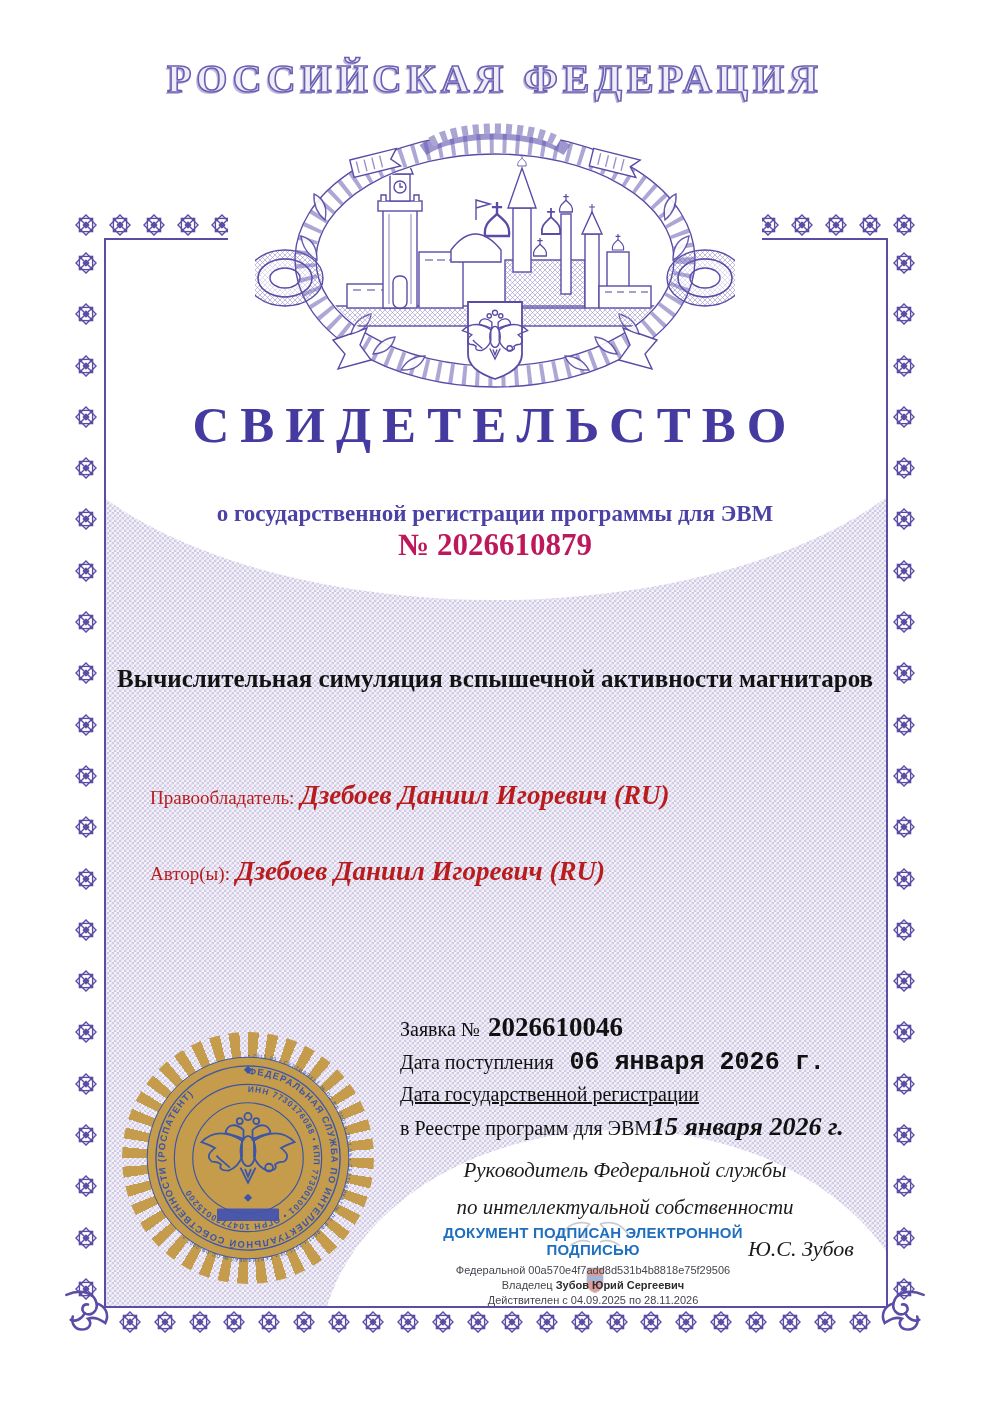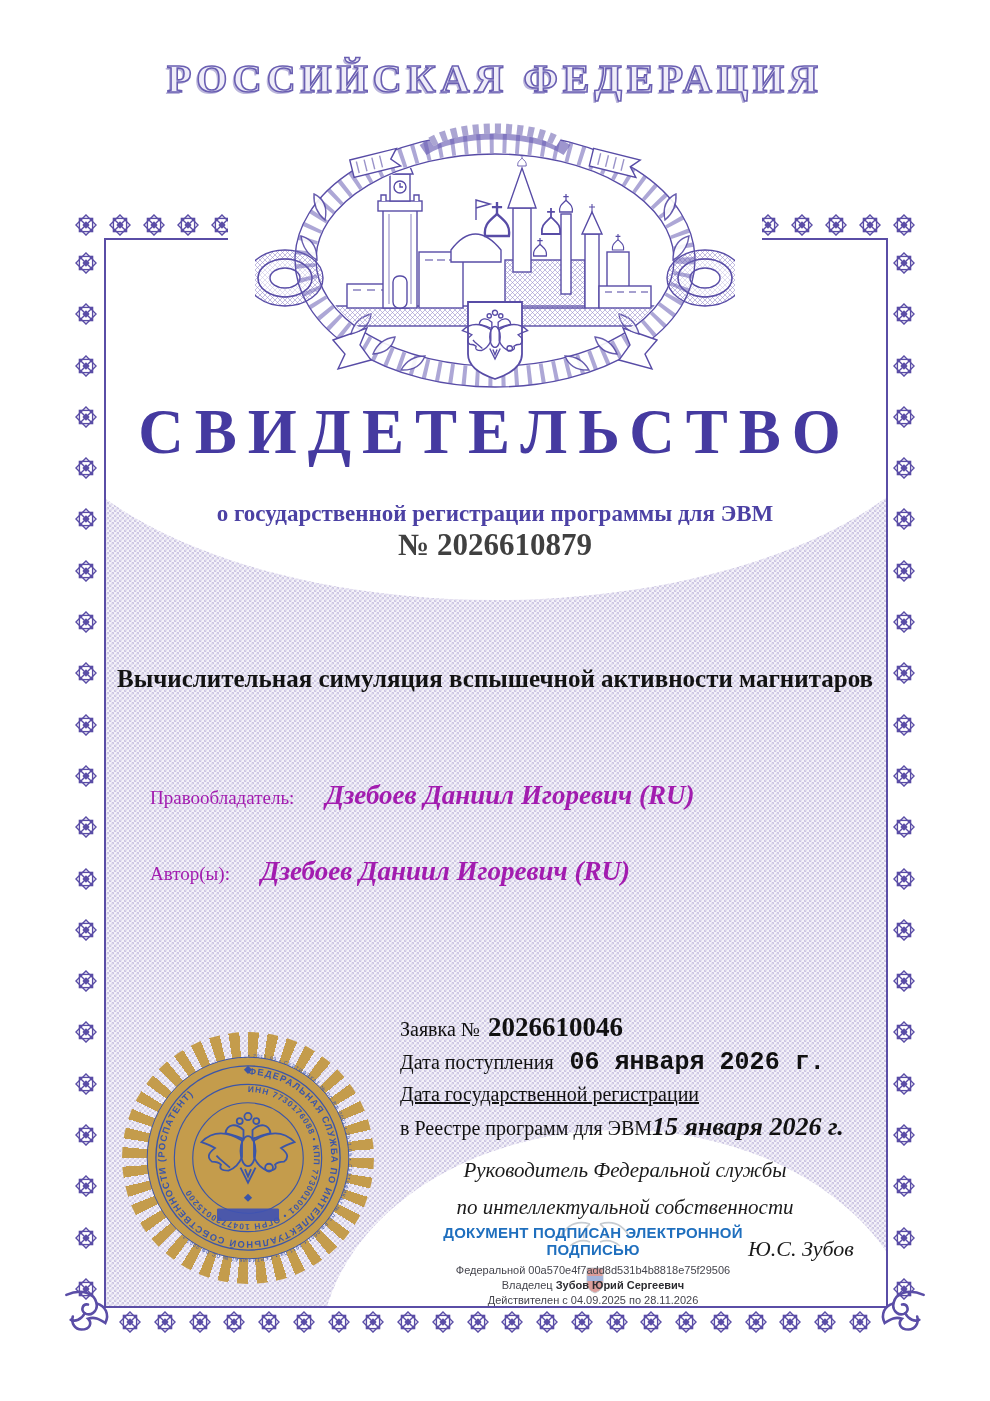--- a/index.html
+++ b/index.html
@@ -29,30 +29,30 @@
   .curl{position:absolute;width:52px;height:48px;color:#5a4da6;z-index:3;}
   .curl-left{left:62px;top:1286px;transform:scaleX(-1);}
   .curl-right{left:876px;top:1286px;}
   
   .country{position:absolute;left:0;right:0;top:55px;text-align:center;z-index:5;
     font-size:40px;font-weight:bold;letter-spacing:5px;color:#efedf8;
     -webkit-text-stroke:1.6px #6a5fb2;text-shadow:-2px 2px 0 rgba(106,95,178,.45);}
   .emblem-bg{position:absolute;left:228px;top:110px;width:534px;height:300px;background:#fff;z-index:4;}
   .emblem{position:absolute;left:255px;top:110px;width:480px;height:300px;z-index:4;}
   .cert-title{position:absolute;left:0;right:0;top:396px;text-align:center;z-index:5;
-    font-size:63px;font-weight:bold;letter-spacing:11px;color:#453aa0;}
+    font-size:51px;font-weight:bold;letter-spacing:11px;color:#453aa0;}
   .cert-subtitle{position:absolute;left:0;right:0;top:484px;text-align:center;z-index:5;
     font-size:23px;font-weight:bold;color:#4c41a4;margin-top:17px;}
   .cert-number{position:absolute;left:0;right:0;top:527px;text-align:center;z-index:5;
-    font-size:31px;font-weight:bold;color:#404040;}
+    font-size:31px;font-weight:bold;color:#be185d;}
   .program-title{position:absolute;left:115px;top:660px;width:760px;text-align:center;z-index:5;
     font-size:25px;line-height:37px;font-weight:bold;color:#131313;}
-  .kv-row{position:absolute;left:150px;z-index:5;display:flex;align-items:baseline;color:#a21caf;}
+  .kv-row{position:absolute;left:150px;z-index:5;display:flex;align-items:baseline;color:#b91c1c;}
   .kv-row .lbl{font-size:19px;}
-  .kv-row .val{font-size:27px;font-weight:bold;font-style:italic;margin-left:6px;padding-left:25px;}
+  .kv-row .val{font-size:27px;font-weight:bold;font-style:italic;margin-left:6px;}
   .row-holder{top:780px;}
   .row-author{top:856px;}
   .app-row{position:absolute;left:400px;z-index:5;display:flex;align-items:baseline;color:#111;}
   .app-row .lbl{font-size:20px;}
   .app-row .big{font-size:27px;font-weight:bold;margin-left:8px;}
   .app-row .bigdate{font-size:25px;font-weight:bold;margin-left:16px;font-family:Liberation Mono, monospace;}
   .app-row .bigitalic{font-size:26px;font-weight:bold;font-style:italic;margin-left:0;}
   .r-app{top:1012px;}
   .r-rec{top:1048px;}
   .r-reg1{top:1083px;text-decoration:underline;}

